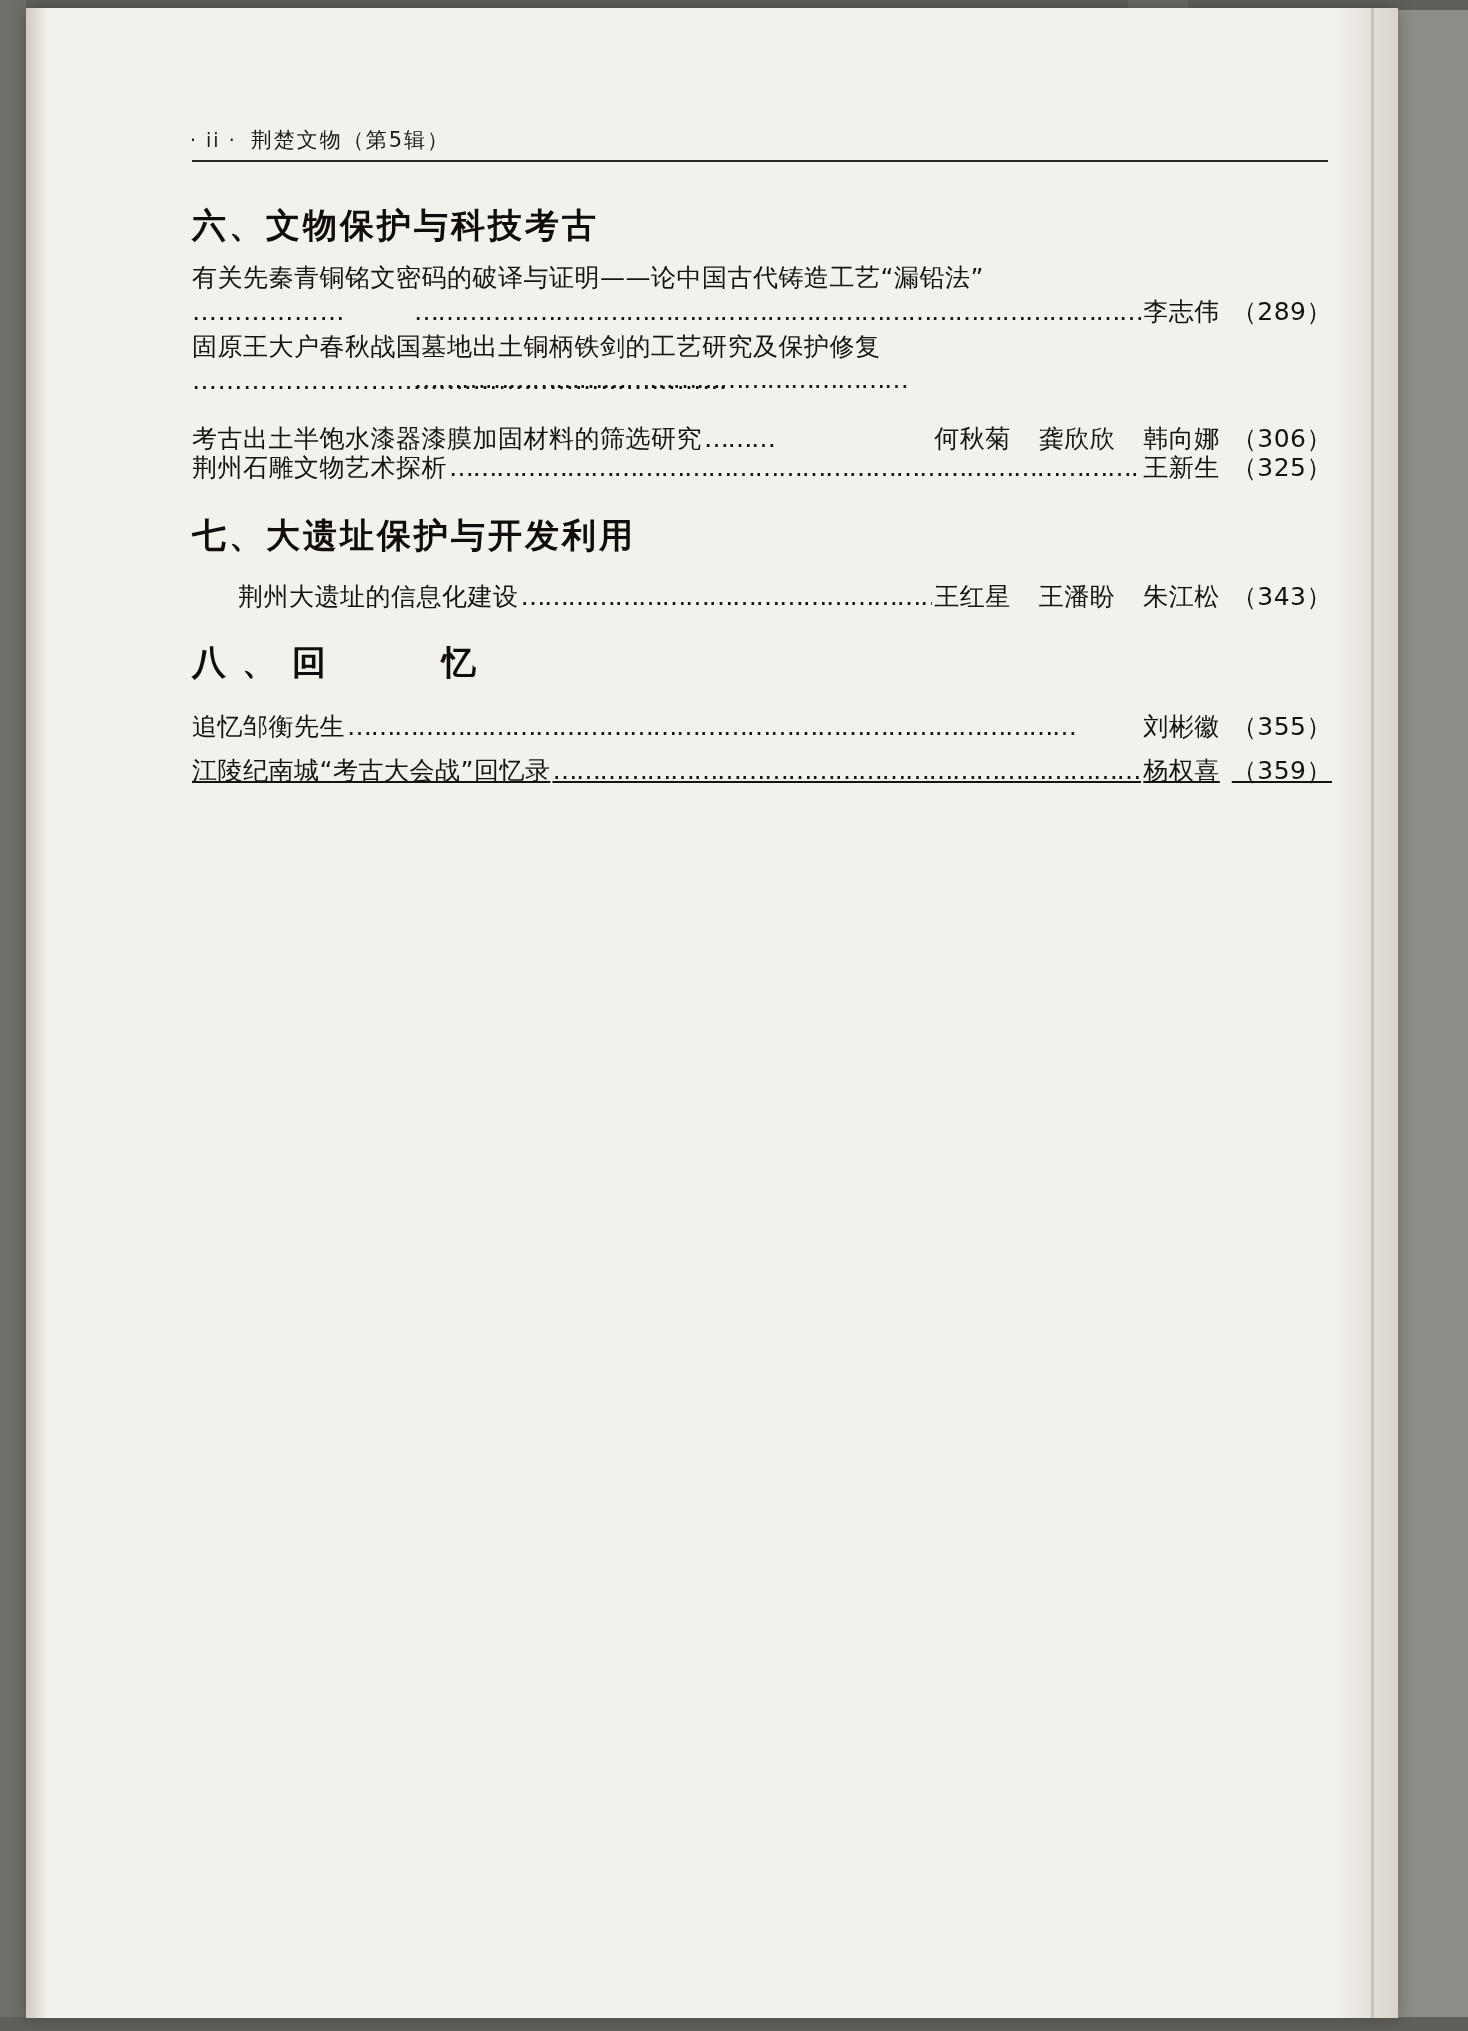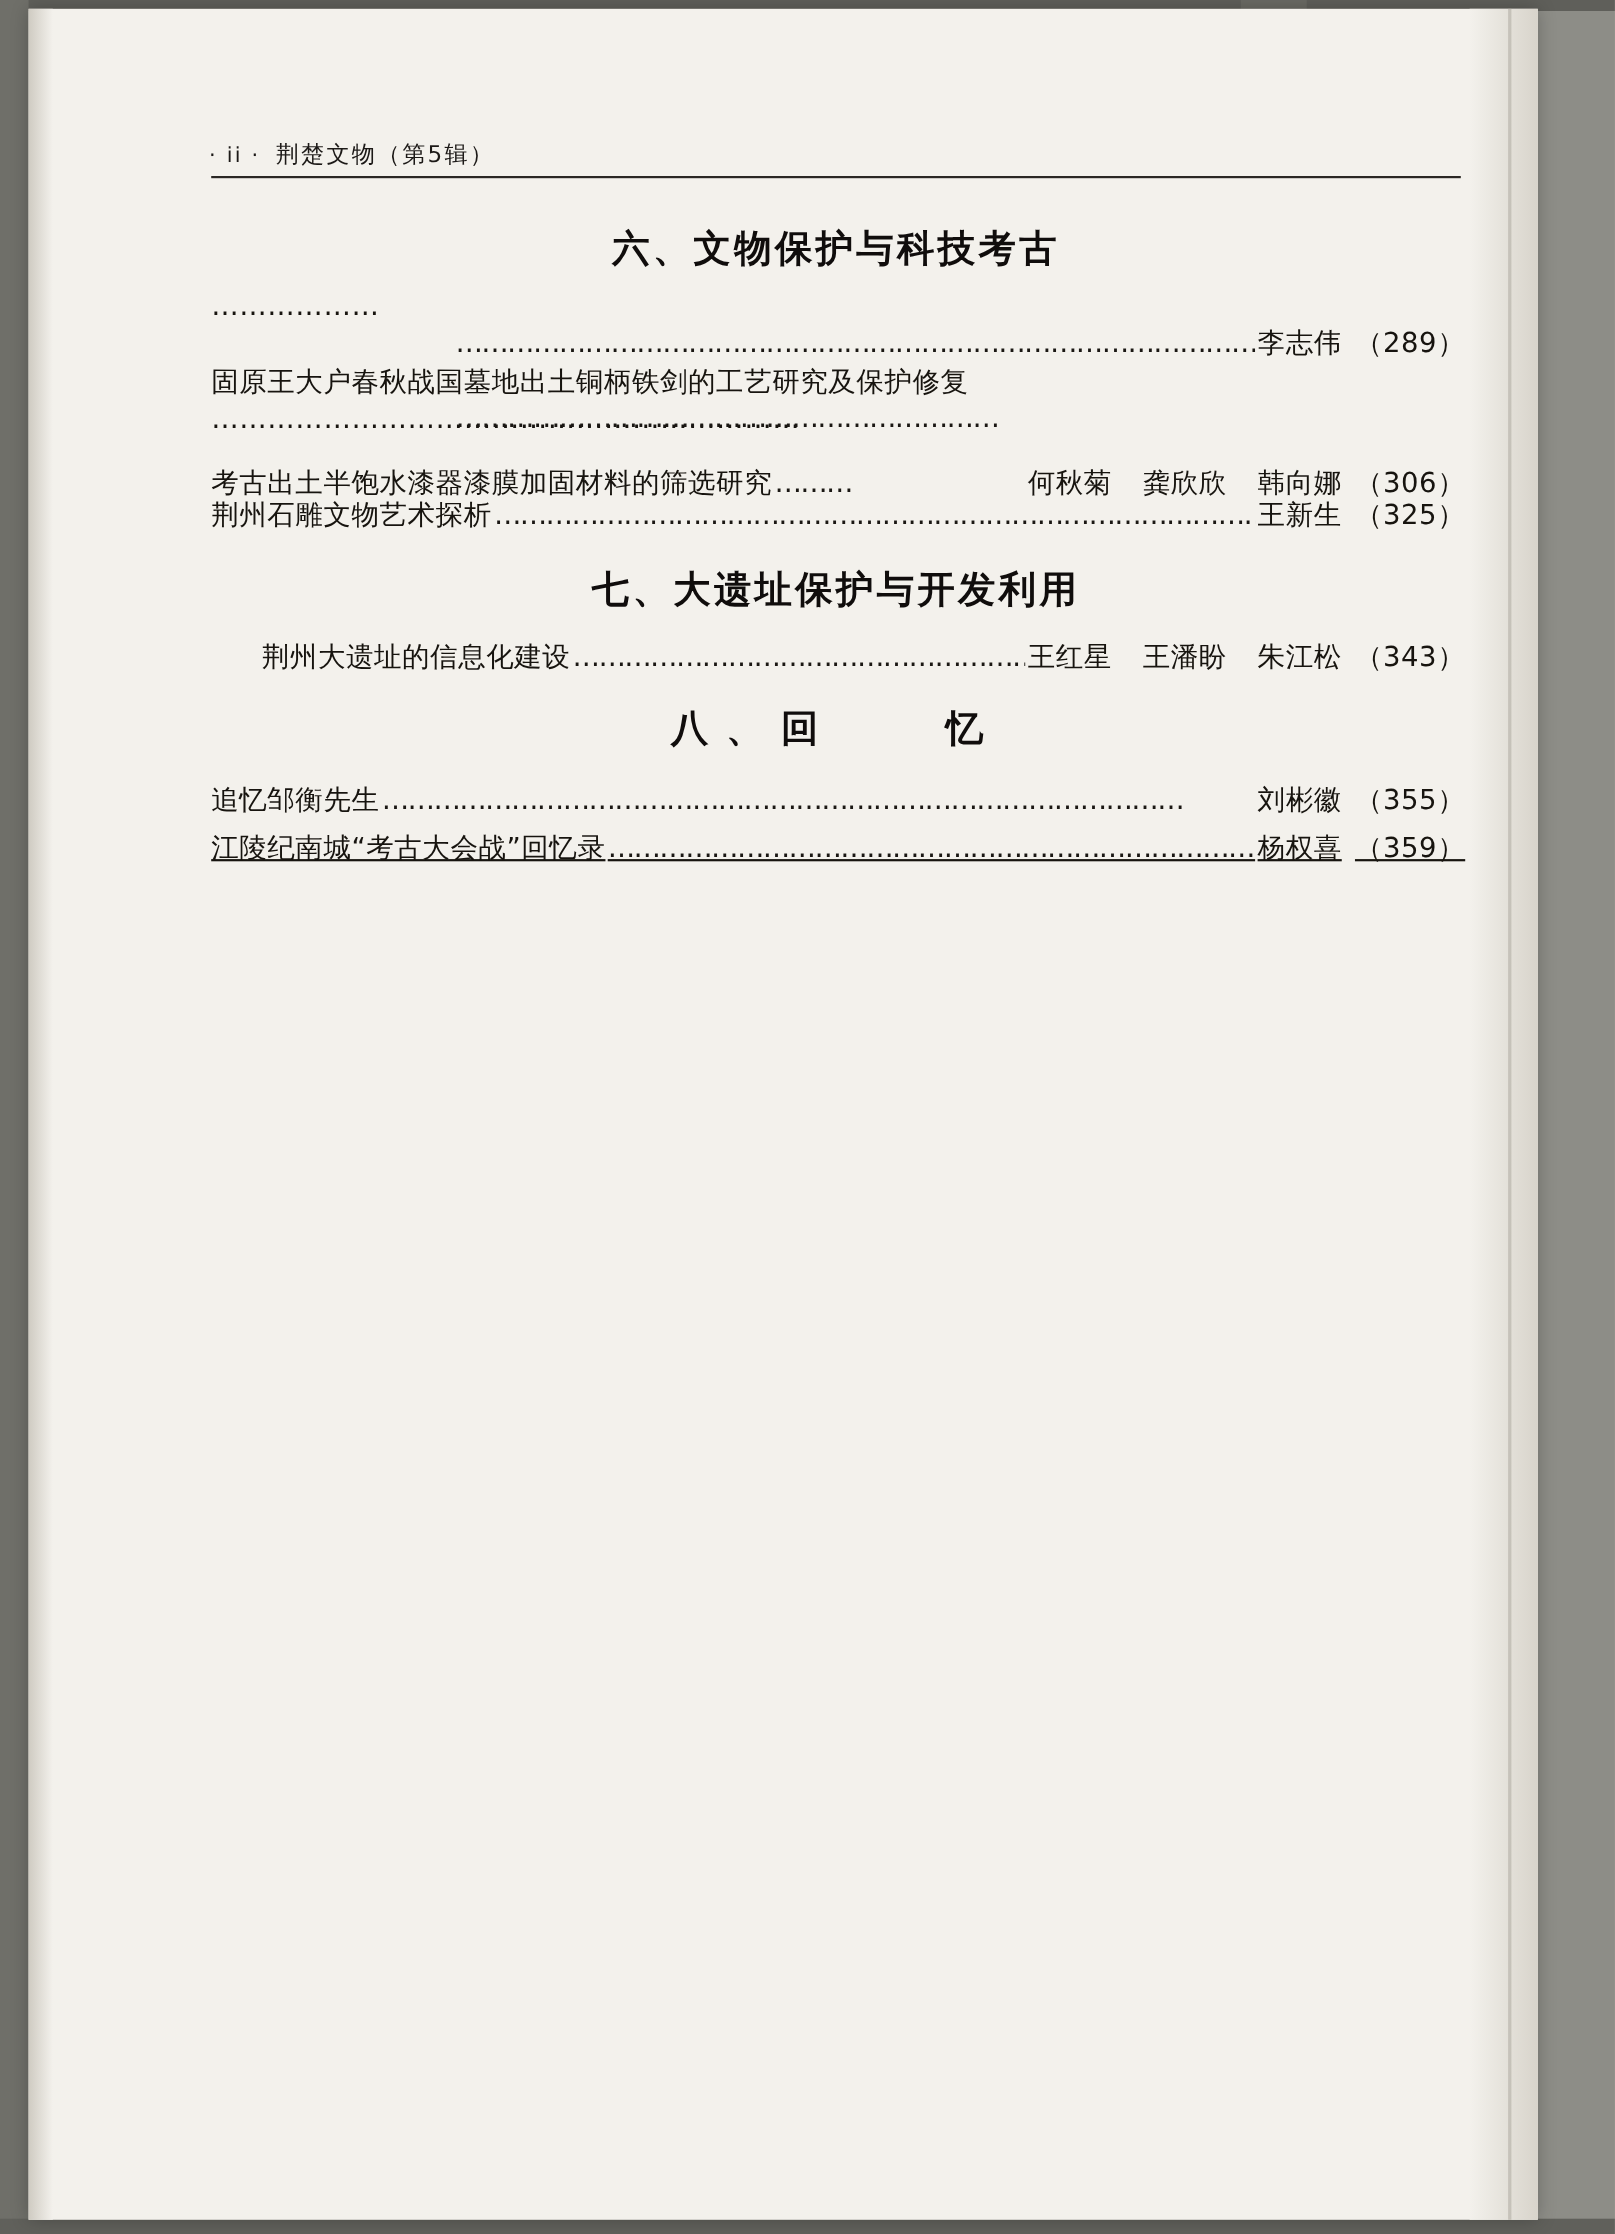--- a/index.html
+++ b/index.html
@@ -110,21 +110,21 @@
     width: 1136px;
     height: 2px;
     background: #2a2724;
   }
 
   
   .sec-head {
     position: absolute;
     left: 166px;
     width: 1136px;
-    text-align: center;
+    text-align: left;
     font-size: 34px;
     font-weight: bold;
     letter-spacing: 3px;
     color: #100d0c;
   }
   .sec-head.wide {
     letter-spacing: 16px;
   }
 
   
@@ -180,20 +180,21 @@
 
       <div class="runhead">
         <span class="folio">· ii ·</span>
         <span class="title">荆楚文物（第5辑）</span>
       </div>
       <div class="rule"></div>
 
       <div class="sec-head" style="top:195px;">六、文物保护与科技考古</div>
 
       <div class="entry" style="top:253px;">
+        <span class="line">有关先秦青铜铭文密码的破译与证明——论中国古代铸造工艺“漏铅法”</span>
         <span class="line">………………</span>
       </div>
       <div class="entry" style="top:287px;">
         <div class="row indent-row2">
           <span class="dots">…………………………………………………………………………………</span>
           <span class="tail">
             <span class="au first">李志伟</span><span class="pgnum">（289）</span>
           </span>
         </div>
       </div>

